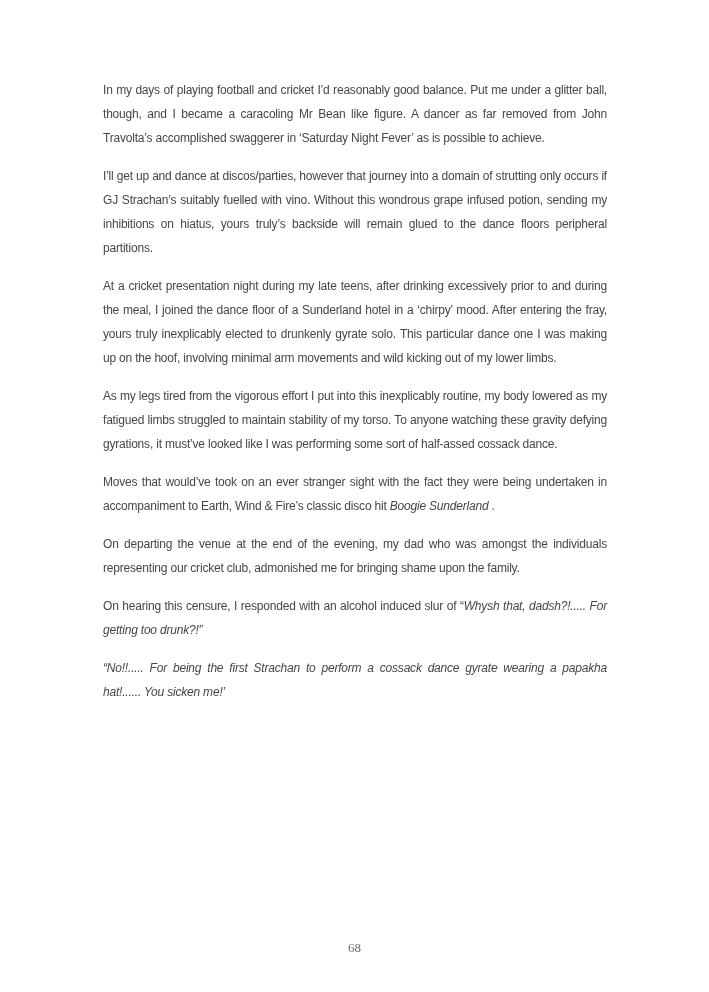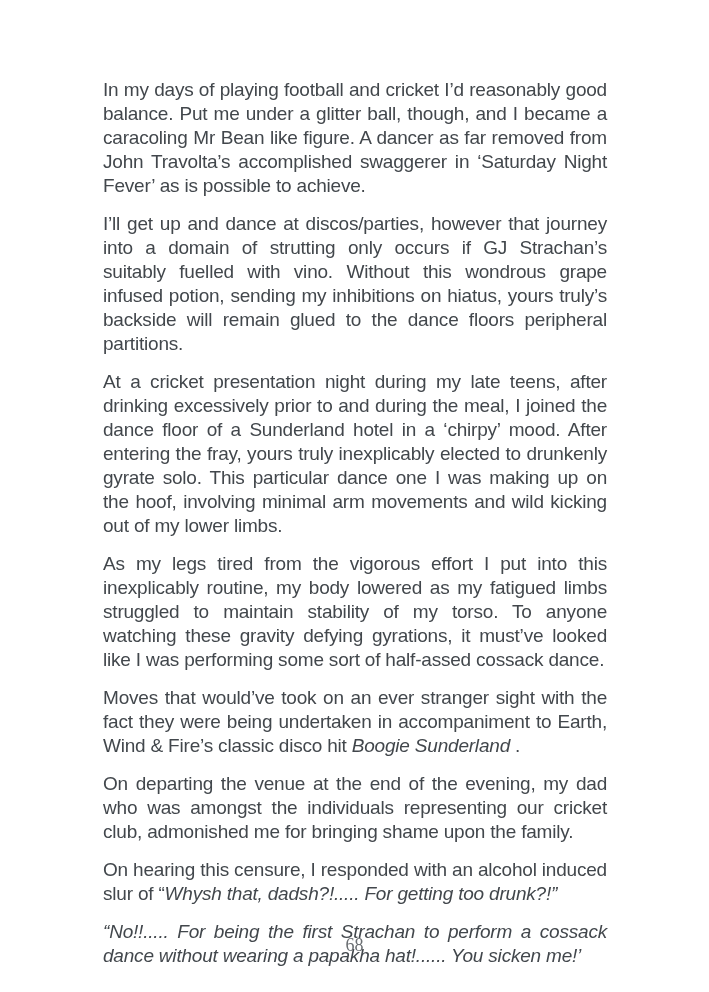--- a/index.html
+++ b/index.html
@@ -18,35 +18,35 @@
     background: #ffffff;
   }
   .content {
     position: absolute;
     left: 103px;
     top: 78px;
     width: 504px;
   }
   p.para {
     margin: 0 0 14px 0;
-    font-size: 19px;
+    font-size: 12px;
     line-height: 24px;
     text-align: justify;
     color: #42474c;
     letter-spacing: -0.2px;
   }
   .seg-italic { font-style: italic; }
   .page-number {
     position: absolute;
     left: 0;
     right: 0;
     bottom: 36px;
     text-align: center;
     font-family: "Liberation Serif", serif;
-    font-size: 18px;
+    font-size: 13px;
     color: #6b6f73;
   }
 </style>
 </head>
 <body>
 
 <main class="page">
   <div class="content">
 
     <p class="para"><span>In my days of playing football and cricket I’d reasonably good balance. Put me under a glitter ball, though, and I became a caracoling Mr Bean like figure. A dancer as far removed from John Travolta’s accomplished swaggerer in ‘Saturday Night Fever’ as is possible to achieve.</span></p>
@@ -56,18 +56,18 @@
     <p class="para"><span>At a cricket presentation night during my late teens, after drinking excessively prior to and during the meal, I joined the dance floor of a Sunderland hotel in a ‘chirpy’ mood. After entering the fray, yours truly inexplicably elected to drunkenly gyrate solo. This particular dance one I was making up on the hoof, involving minimal arm movements and wild kicking out of my lower limbs.</span></p>
 
     <p class="para"><span>As my legs tired from the vigorous effort I put into this inexplicably routine, my body lowered as my fatigued limbs struggled to maintain stability of my torso. To anyone watching these gravity defying gyrations, it must’ve looked like I was performing some sort of half-assed cossack dance.</span></p>
 
     <p class="para"><span>Moves that would’ve took on an ever stranger sight with the fact they were being undertaken in accompaniment to Earth, Wind &amp; Fire’s classic disco hit </span><span class="seg-italic">Boogie Sunderland</span><span> .</span></p>
 
     <p class="para"><span>On departing the venue at the end of the evening, my dad who was amongst the individuals representing our cricket club, admonished me for bringing shame upon the family.</span></p>
 
     <p class="para"><span>On hearing this censure, I responded with an alcohol induced slur of “</span><span class="seg-italic">Whysh that, dadsh?!..... For getting too drunk?!”</span></p>
 
-    <p class="para"><span class="seg-italic">“No!!..... For being the first Strachan to perform a cossack dance without wearing a papakha hat!...... You sicken me!’</span></p>
+    <p class="para"><span class="seg-italic">“No!!..... For being the first Strachan to perform a cossack dance gyrate wearing a papakha hat!...... You sicken me!’</span></p>
 
   </div>
 
   <div class="page-number">68</div>
 </main>
 
 </body></html>

